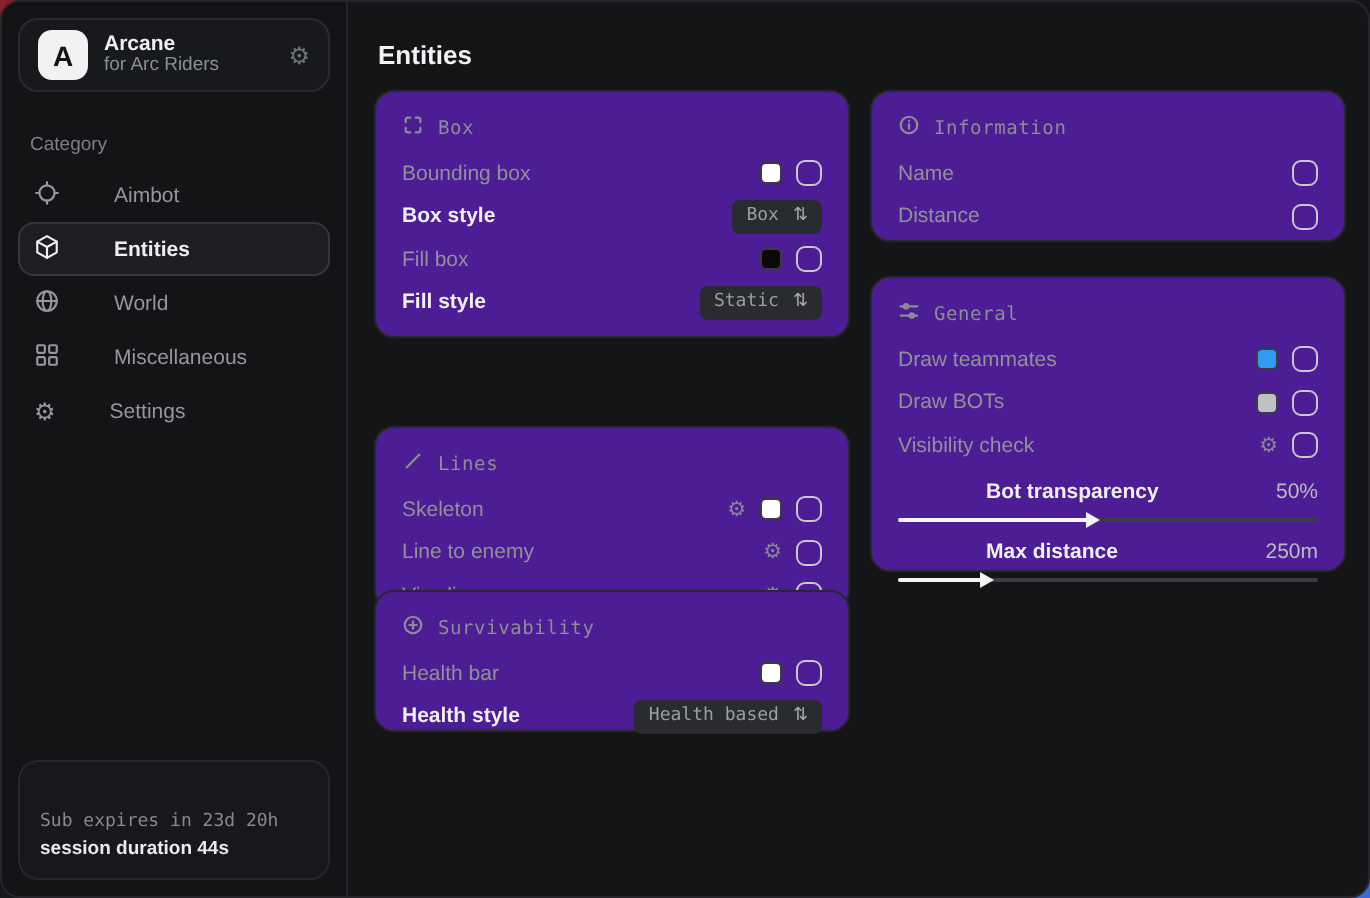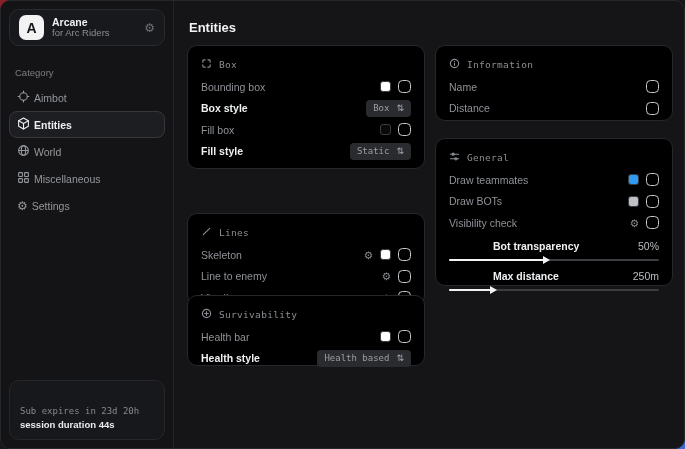--- a/index.html
+++ b/index.html
@@ -31,37 +31,37 @@
     display:flex; align-items:center; justify-content:center; flex:none;
   }
   .brand-text { flex:1; line-height:1.15; }
   .brand-name { color:#f0f1f3; font-size:10.5px; font-weight:bold; }
   .brand-sub { color:#8b8e93; font-size:9.5px; }
   .brand-ico { color:#6f7277; font-family:"DejaVu Sans",sans-serif; font-size:12px; cursor:pointer; }
   .cat-label { color:#7c7f84; font-size:9.5px; margin:13px 14px 6px; }
   .nav { display:flex; flex-direction:column; }
   .nav-item {
     height:27px; margin:0 8px; padding:0 7px; border-radius:8px;
-    display:flex; align-items:center; gap:4px;
+    display:flex; align-items:center; gap:27px;
     color:#94979c; font-size:10.5px; border:1px solid transparent; cursor:pointer;
   }
   .nav-item.active { background:#1d1e22; border-color:#35373d; color:#eceef0; font-weight:bold; }
   .nav-item svg { flex:none; }
   .spacer { flex:1; }
   .sub-card {
     margin:8px; border:1px solid #26272b; border-radius:10px; background:#17181b;
     padding:24px 10px 7px; line-height:1.45;
   }
   .sub-line1 { font-family:"DejaVu Sans Mono",monospace; color:#87898d; font-size:9px; }
   .sub-line2 { color:#e9ebee; font-size:9.5px; font-weight:bold; }
   
   .main { position:absolute; left:173px; top:0; right:0; bottom:0; }
   .page-title { position:absolute; left:15px; top:19px; color:#f1f2f4; font-size:13px; font-weight:bold; }
   .card {
-    position:absolute; width:238px; background:#000000; border:1px solid #27282c;
+    position:absolute; width:238px; background:#4c1d95; border:1px solid #27282c;
     border-radius:10px; padding:9px 13px 0;
   }
   .card-hd {
     display:flex; align-items:center; gap:7px; height:18px; margin-bottom:3px;
     color:#8b8e93; font-family:"DejaVu Sans Mono",monospace; font-size:9.5px; letter-spacing:.3px;
   }
   .row { height:21.5px; display:flex; align-items:center; }
   .row .lbl { flex:1; color:#8f9297; font-size:10.5px; }
   .row .lbl.strong { color:#eef0f2; font-weight:bold; }
   .ctl { display:flex; align-items:center; gap:7px; }

